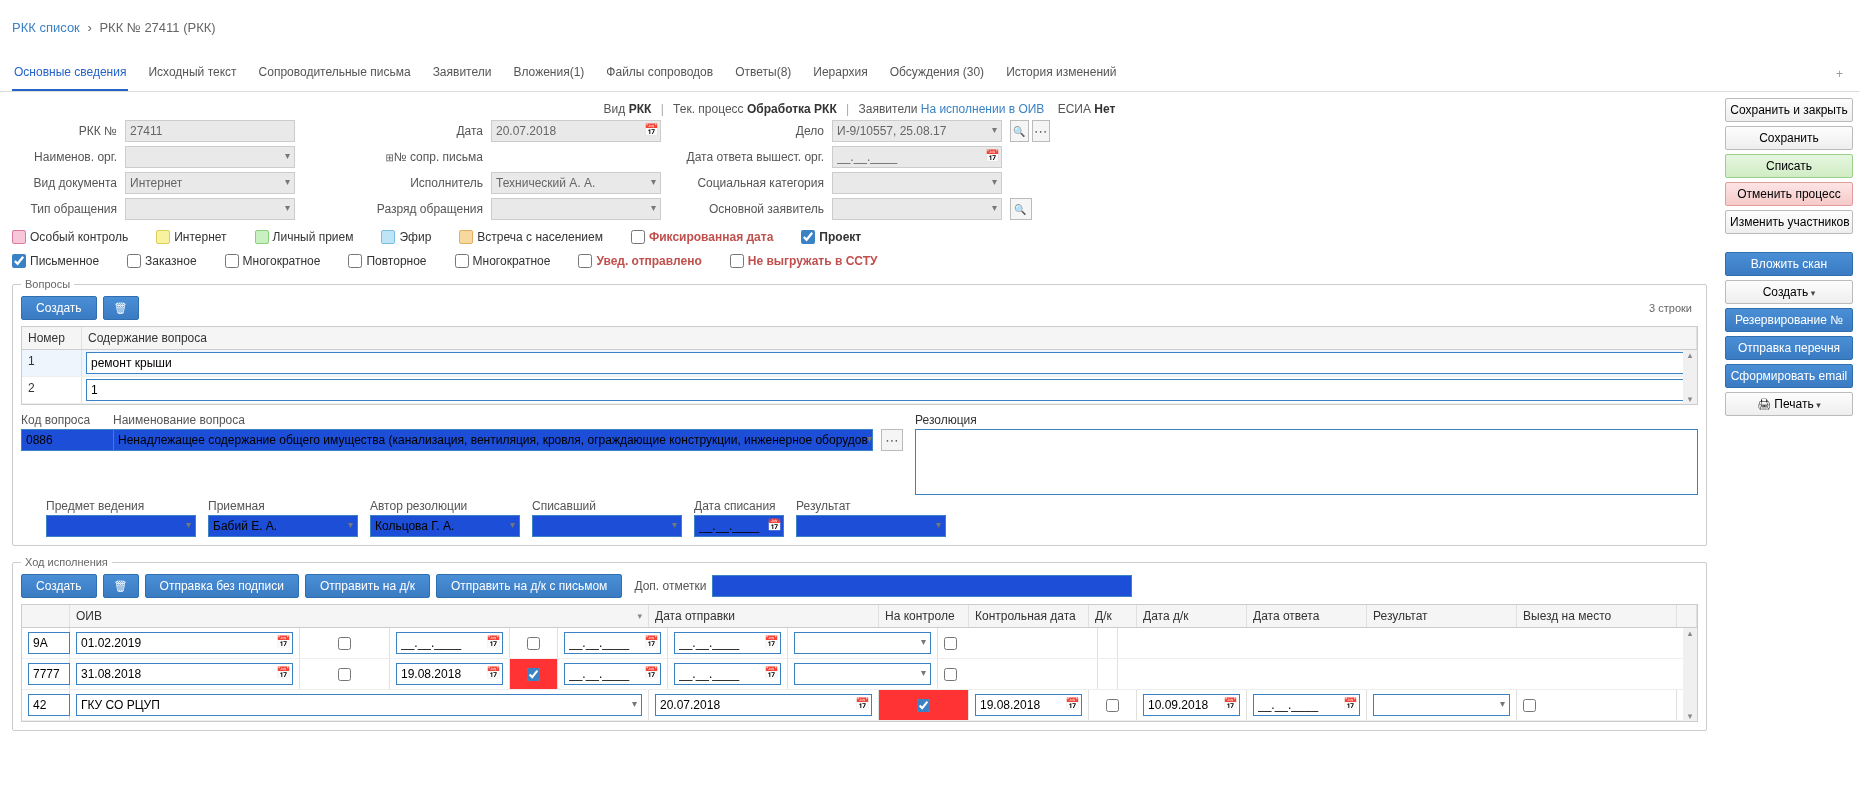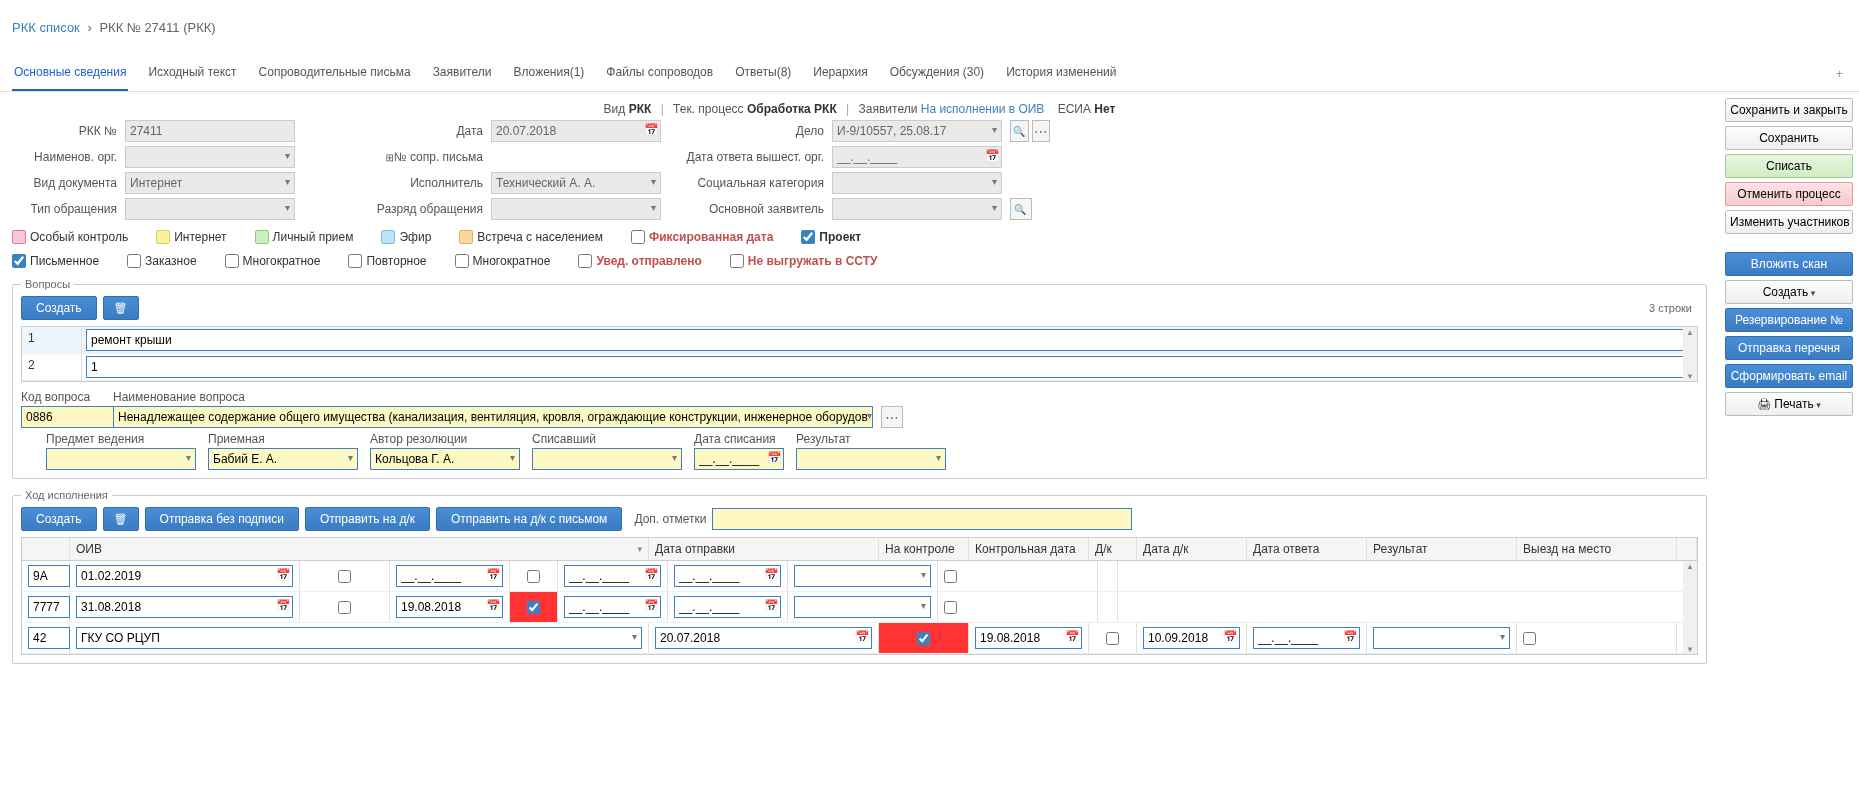--- a/index.html
+++ b/index.html
@@ -21,21 +21,21 @@
 .side { width: 140px; padding: 6px 6px; display: flex; flex-direction: column; gap: 4px; }
 
 .statusline { text-align: center; padding: 4px 0; font-size: 12px; }
 .statusline .lbl { color: #555; }
 .statusline .val { color: #333; font-weight: bold; }
 .statusline .link { color: #3b82c4; }
 .statusline .sep2 { color: #aaa; margin: 0 6px; }
 
 .form-grid { display: grid; grid-template-columns: 105px 170px 180px 170px 155px 170px 40px; gap: 4px 8px; align-items: center; margin-bottom: 6px; }
 .form-grid label { text-align: right; color: #555; white-space: nowrap; font-size: 12px; }
-.input, .select { width: 100%; height: 22px; border: 1px solid #bbb; background: #fef9c3; padding: 0 4px; font-size: 12px; }
+.input, .select { width: 100%; height: 22px; border: 1px solid #bbb; background: #1d4ed8; padding: 0 4px; font-size: 12px; }
 .input.readonly, .select.readonly { background: #e9e9e9; border-color: #ccc; color: #666; }
 .input-wrap { position: relative; display: flex; }
 .input-wrap .cal { position:absolute; right:3px; top:3px; width:14px; height:14px; color:#888; pointer-events:none; }
 .select { appearance: none; background-image: linear-gradient(#fefefe,#eee); padding-right: 18px; }
 .sel-wrap { position:relative; }
 .sel-wrap::after { content:"▾"; position:absolute; right:5px; top:4px; font-size:10px; color:#777; pointer-events:none;}
 .btn-icon { width: 22px; height: 22px; border: 1px solid #bbb; background: #f5f5f5; cursor: pointer; display:inline-flex; align-items:center; justify-content:center; color:#666;}
 .btn-icon.dots::after { content:"⋯"; }
 .btn-icon.search::after { content:"🔍"; font-size:10px;}
 
@@ -238,20 +238,24 @@
 </div>
 
 <fieldset>
   <legend>Вопросы</legend>
   <div class="toolbar">
     <button class="btn">Создать</button>
     <button class="btn trash"></button>
     <span class="count">3 строки</span>
   </div>
   <div class="grid">
+    <div class="grid-head">
+      <div class="col w-num">Номер</div>
+      <div class="col w-rest">Содержание вопроса</div>
+    </div>
     <div class="grid-body" id="q-rows">
       <div class="grid-row sel">
               <div class="col w-num">1</div>
   <div class="col w-rest" style="padding:2px 4px;"><input class="cell-input" value="ремонт крыши" style=""></div>
             </div>
             <div class="grid-row">
               <div class="col w-num">2</div>
   <div class="col w-rest" style="padding:2px 4px;"><input class="cell-input" value="1" style=""></div>
             </div>
             <div class="grid-scroll">
@@ -265,20 +269,24 @@
     <div class="subcol" style="width:80px;">
       <label>Код вопроса</label>
       <input class="input" style="border-color: rgb(59, 130, 196);" value="0886">
     </div>
     <div class="subcol wide" style="flex:0 0 790px;">
       <label>Наименование вопроса</label>
       <div class="row">
         <div class="sel-wrap" style="flex:1;"><input class="input" style="border-color: rgb(59, 130, 196);" value="Ненадлежащее содержание общего имущества (канализация, вентиляция, кровля, ограждающие конструкции, инженерное оборудование, места о"></div>
         <button class="btn-icon dots"></button>
       </div>
+    </div>
+    <div class="resol">
+      <label>Резолюция</label>
+      <textarea style=""></textarea>
     </div>
   </div>
   <div class="subform" style="margin-top:4px;margin-left:25px;">
     <div class="subcol">
             <label>Предмет ведения</label>
             <div class="sel-wrap"><input class="input" style="border-color: rgb(59, 130, 196);"></div>
           </div>
     <div class="subcol">
             <label>Приемная</label>
             <div class="sel-wrap"><input class="input" style="border-color: rgb(59, 130, 196);" value="Бабий Е. А."></div>

